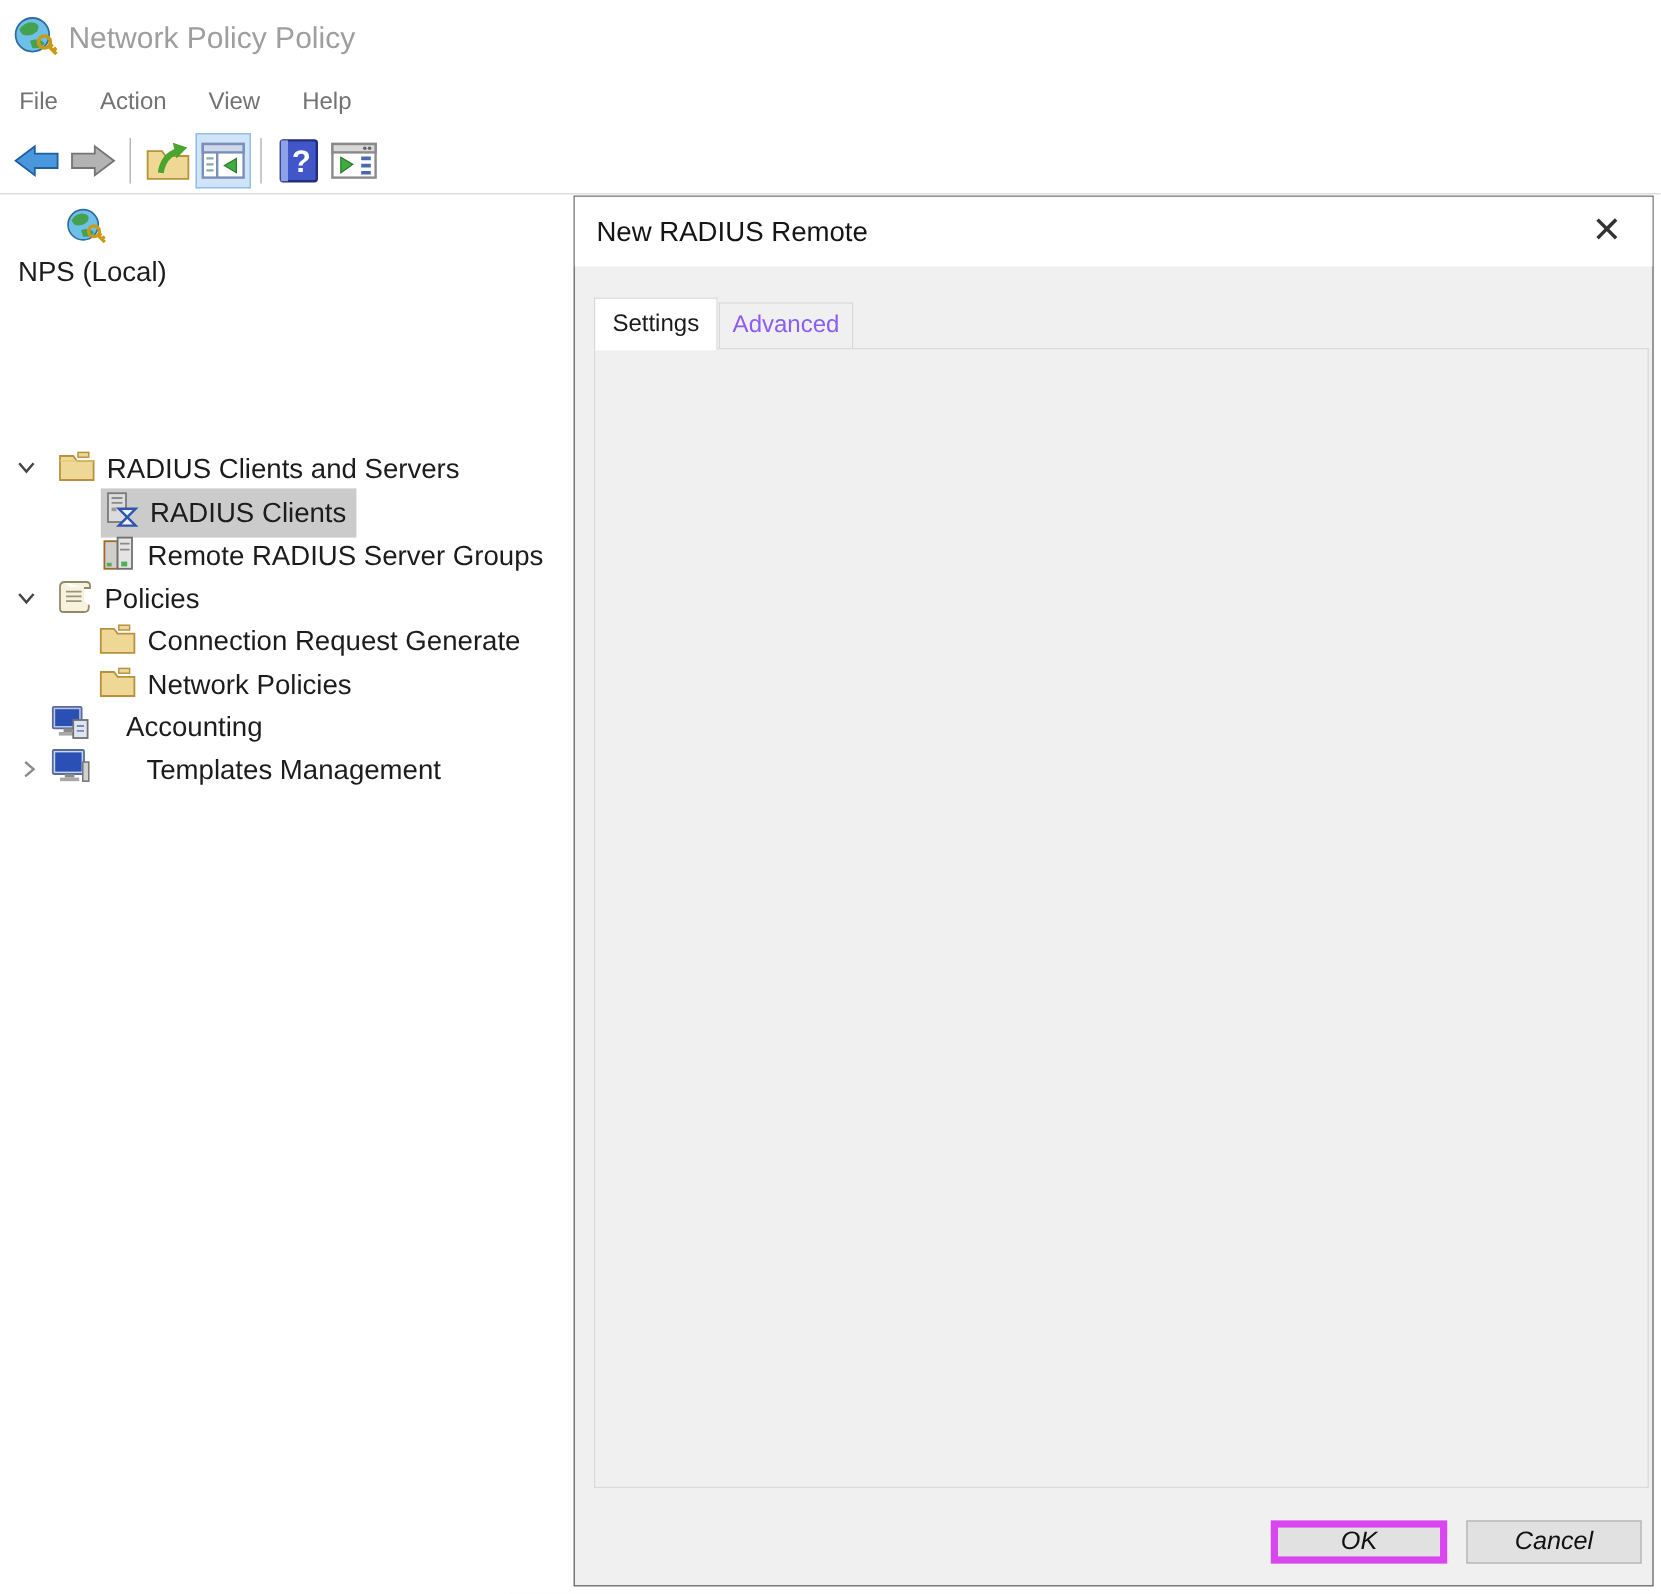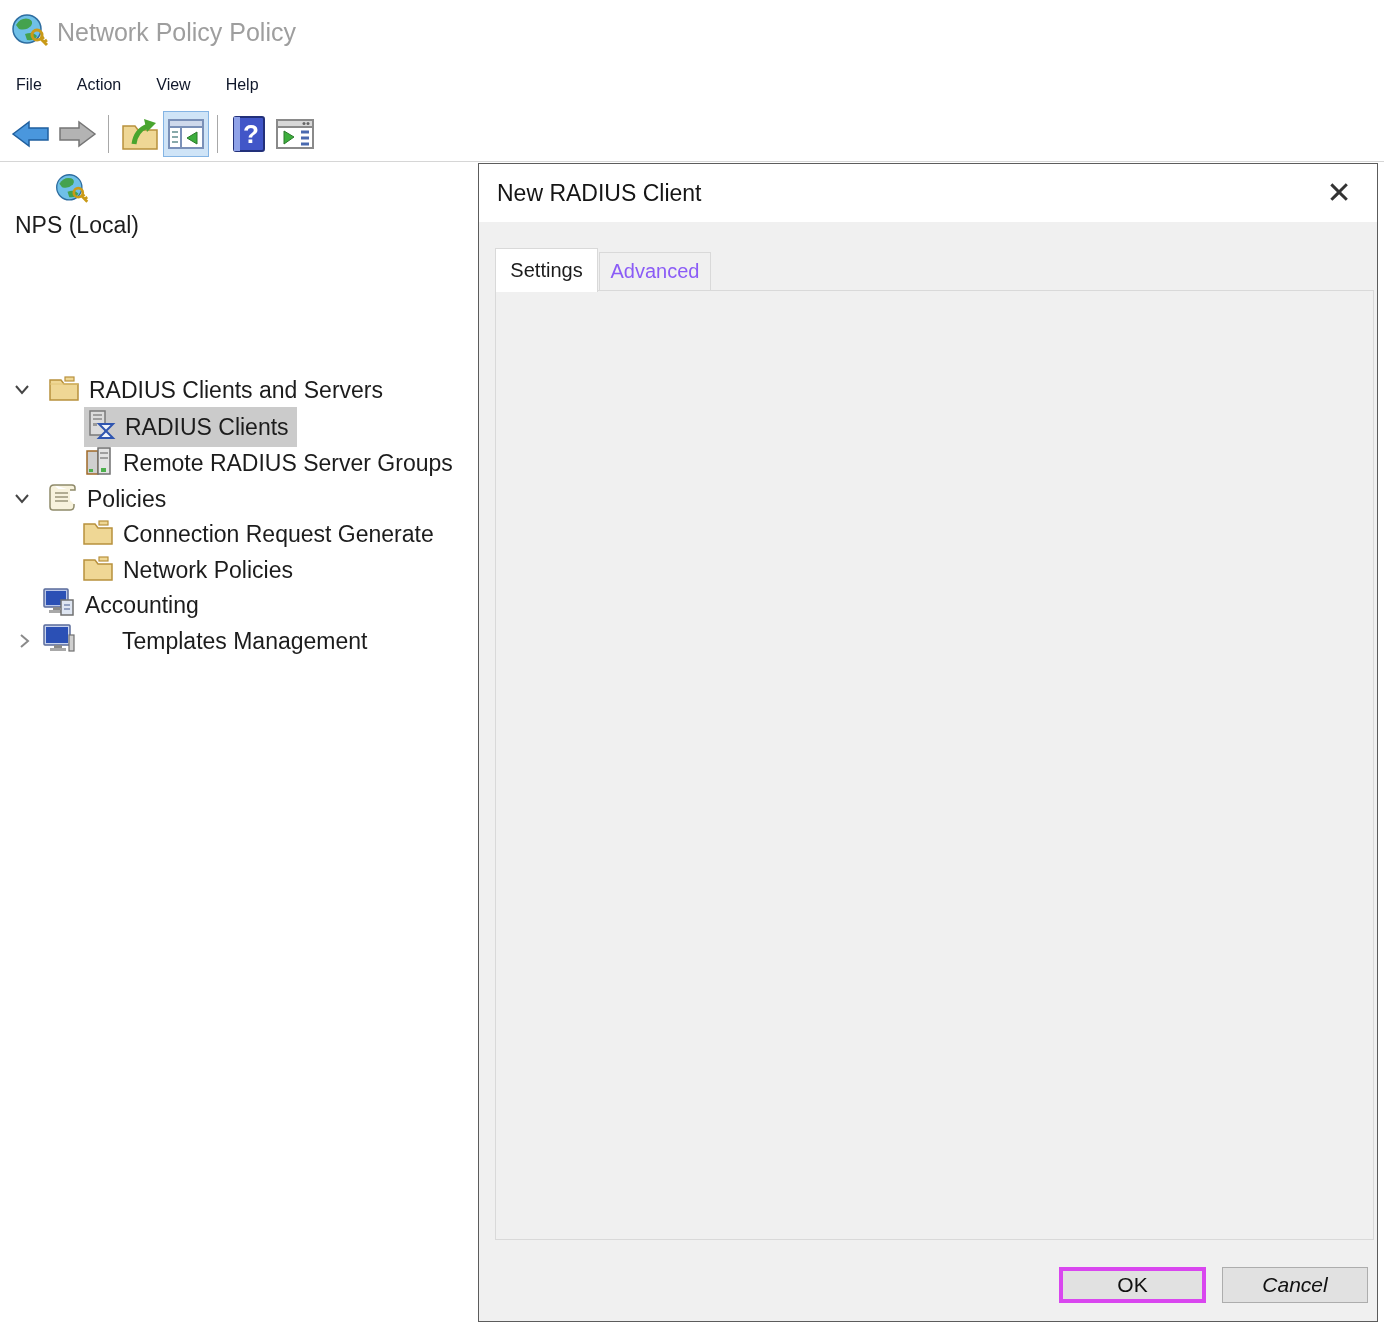--- a/index.html
+++ b/index.html
@@ -6,21 +6,21 @@
   html,body { width:1384px; height:1328px; background:#ffffff;
     font-family:"Liberation Sans", sans-serif; color:#1b1b1b; overflow:hidden; position:relative; }
   .abs { position:absolute; }
 
   
   .titlebar { position:absolute; left:0; top:0; width:1384px; height:64px; background:#fff;
     display:flex; align-items:center; }
   .app-title { color:#9e9e9e; font-size:25px; margin-left:10px; }
   .menubar { position:absolute; left:0; top:64px; width:1384px; height:42px; background:#fff;
     display:flex; align-items:center; padding-left:16px; }
-  .menu-item { font-size:16px; color:#0f172a; margin-right:35px; cursor:default; }
+  .menu-item { font-size:20px; color:#737373; margin-right:35px; cursor:default; }
   .toolbar { position:absolute; left:0; top:106px; width:1384px; height:56px; background:#fff;
     border-bottom:1px solid #d6d6d6; display:flex; align-items:center; padding-left:8px; }
   .tb-btn { width:46px; height:46px; display:flex; align-items:center; justify-content:center; }
   .tb-btn.active { background:#cfe4f7; border:1px solid #84b4e4; }
   .tb-sep { width:1px; height:38px; background:#a8a8a8; margin:0 8px; }
 
   
   .tree { position:absolute; left:0; top:163px; width:478px; bottom:0; background:#fff; }
   .tree-row { position:absolute; height:36px; display:flex; align-items:center; white-space:nowrap; }
   .tree-label { font-size:23px; color:#1c1c1c; margin-left:9px; }
@@ -56,21 +56,21 @@
     padding:0 12px 0 9px; font-size:21px; }
   .combo.disabled { background:#cccccc; border:1px solid #bdbdbd; color:#8a8a8a; }
   .combo.enabled { background:#ebebeb; border:1px solid #9b9b9b; color:#111; }
   .groupbox { position:absolute; border:1px solid #dcdcdc; }
   .group-label { position:absolute; font-size:21px; color:#151515; background:#f0f0f0; padding:0 5px; white-space:nowrap; }
   .radio { position:absolute; width:24px; height:24px; border:2px solid #333; border-radius:50%; background:#fff; }
   .radio .dot { position:absolute; left:4px; top:4px; width:12px; height:12px; border-radius:50%; background:#111; }
   .para { position:absolute; font-size:21px; line-height:30px; color:#151515; }
   .btn { position:absolute; background:#e1e1e1; border:1px solid #adadad; font-size:21px;
     display:flex; align-items:center; justify-content:center; color:#111; cursor:default; }
-  .btn.default { border:4px solid #d946ef; }
+  .btn.default { border:6px solid #d946ef;font-style:italic; }
 </style>
 </head>
 <body>
 
 <div class="titlebar">
   <span class="abs" style="left:10px;top:12px;">
     <svg width="40" height="40" viewBox="0 0 40 40">
       <circle cx="17" cy="17" r="14" fill="#6fc0e8" stroke="#2e6da0" stroke-width="1.5"></circle>
       <path d="M6 13 Q11 5 19 7 Q24 9 21 14 Q16 19 9 17 Z" fill="#44a24e"></path>
       <path d="M15 22 Q23 19 27 24 Q25 29 17 28 Z" fill="#44a24e"></path>
@@ -231,21 +231,21 @@
   <div class="tree-row" style="left:82px;top:389px;">
     <span>
       <svg width="32" height="28" viewBox="0 0 32 28">
           <path d="M2 6 h11 l3 4 h14 v16 h-28 z" fill="#efd795" stroke="#b8913d" stroke-width="1.5"></path>
           <rect x="17" y="3" width="9" height="4" fill="#efd795" stroke="#b8913d" stroke-width="1.2"></rect>
         </svg>
     </span>
     <span class="tree-label">Network Policies</span>
   </div>
 
-  <div class="tree-row" style="left:42px;top:424px;">
+  <div class="tree-row" style="left:42px;top:424px;gap:20px;">
     <span>
       <svg width="34" height="32" viewBox="0 0 34 32">
         <rect x="2" y="2" width="24" height="18" rx="1" fill="#b9c6e8" stroke="#5a6b9a" stroke-width="1.5"></rect>
         <rect x="4" y="4" width="20" height="14" fill="#2b50b5"></rect>
         <rect x="11" y="20" width="7" height="3" fill="#8a8a8a"></rect>
         <rect x="7" y="23" width="15" height="3" fill="#a8a8a8"></rect>
         <rect x="19" y="13" width="12" height="15" fill="#dfe6f2" stroke="#707070" stroke-width="1.5"></rect>
         <line x1="22" y1="18" x2="28" y2="18" stroke="#7a8ab0" stroke-width="1.5"></line>
         <line x1="22" y1="22" x2="28" y2="22" stroke="#7a8ab0" stroke-width="1.5"></line>
       </svg>
@@ -268,21 +268,21 @@
         <rect x="27" y="12" width="5" height="16" fill="#d0d0d0" stroke="#707070" stroke-width="1.2"></rect>
       </svg>
     </span>
     <span class="tree-label">Templates Management</span>
   </div>
 </div>
 
 <div class="dialog">
 
   <div class="dlg-titlebar">
-    <span class="dlg-title">New RADIUS Client</span>
+    <span class="dlg-title">New RADIUS Remote</span>
     <span class="dlg-close">✕</span>
   </div>
 
   <div class="tab active">Settings</div>
   <div class="tab inactive">Advanced</div>
   <div class="tabpage"></div>
 
   <span class="cbx" style="left:34px;top:143px;">
     <svg width="18" height="18" viewBox="0 0 18 18">
         <polyline points="3,9 7,13 15,3" fill="none" stroke="#1a1a1a" stroke-width="2.4"></polyline>

